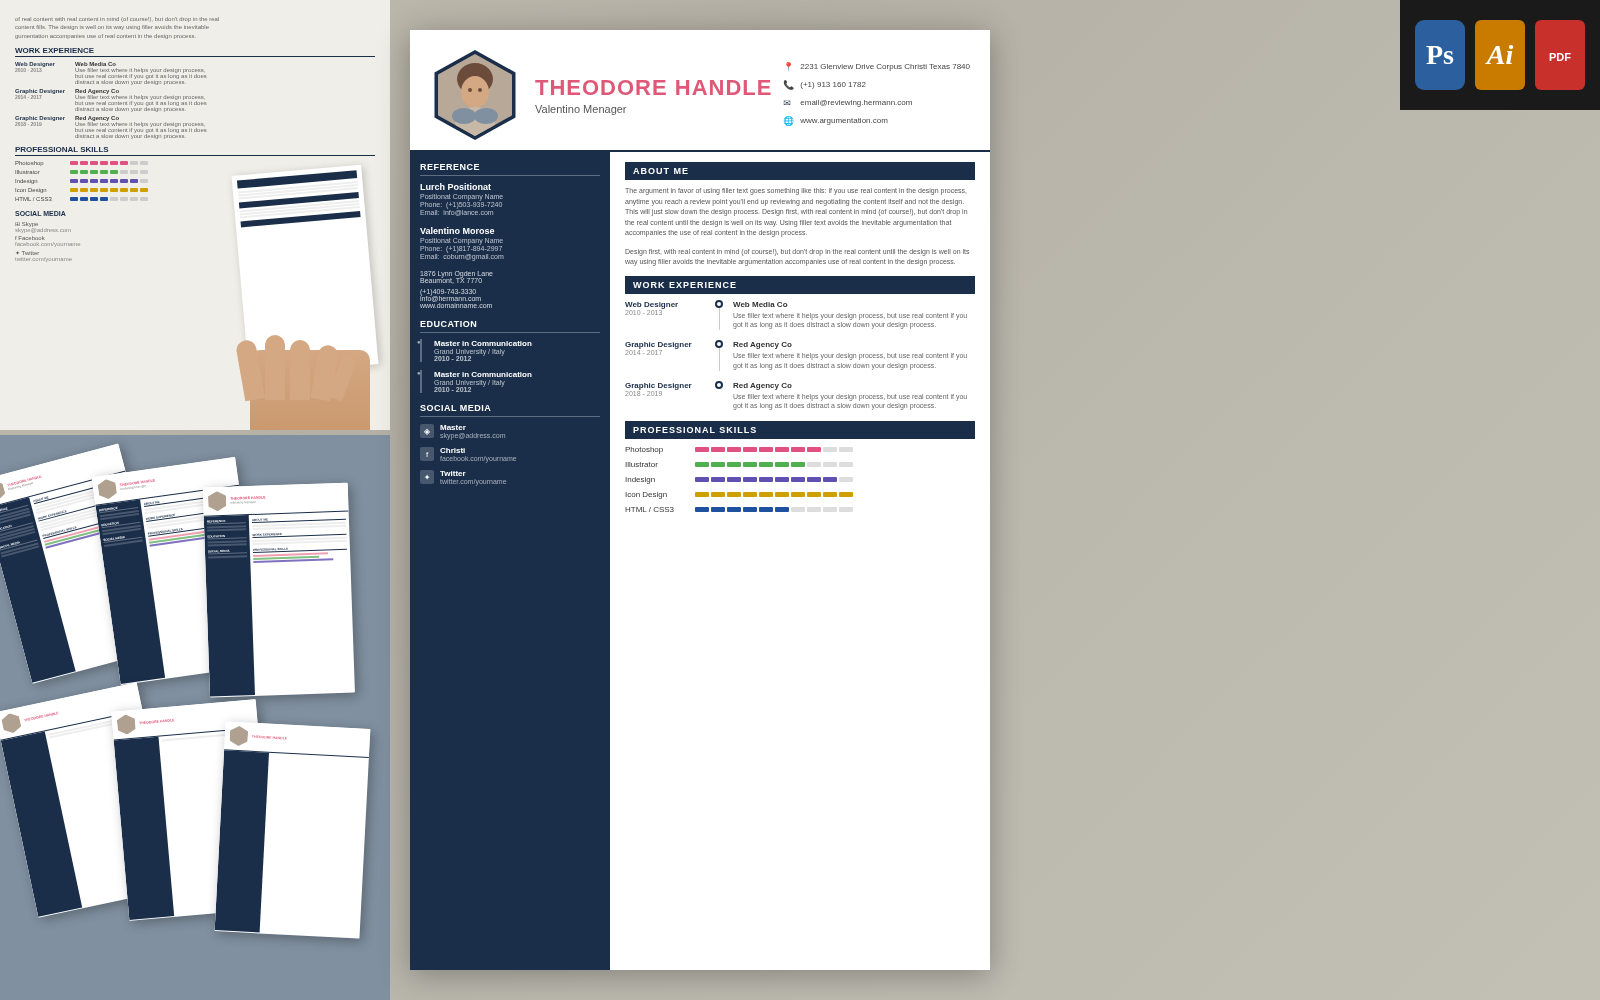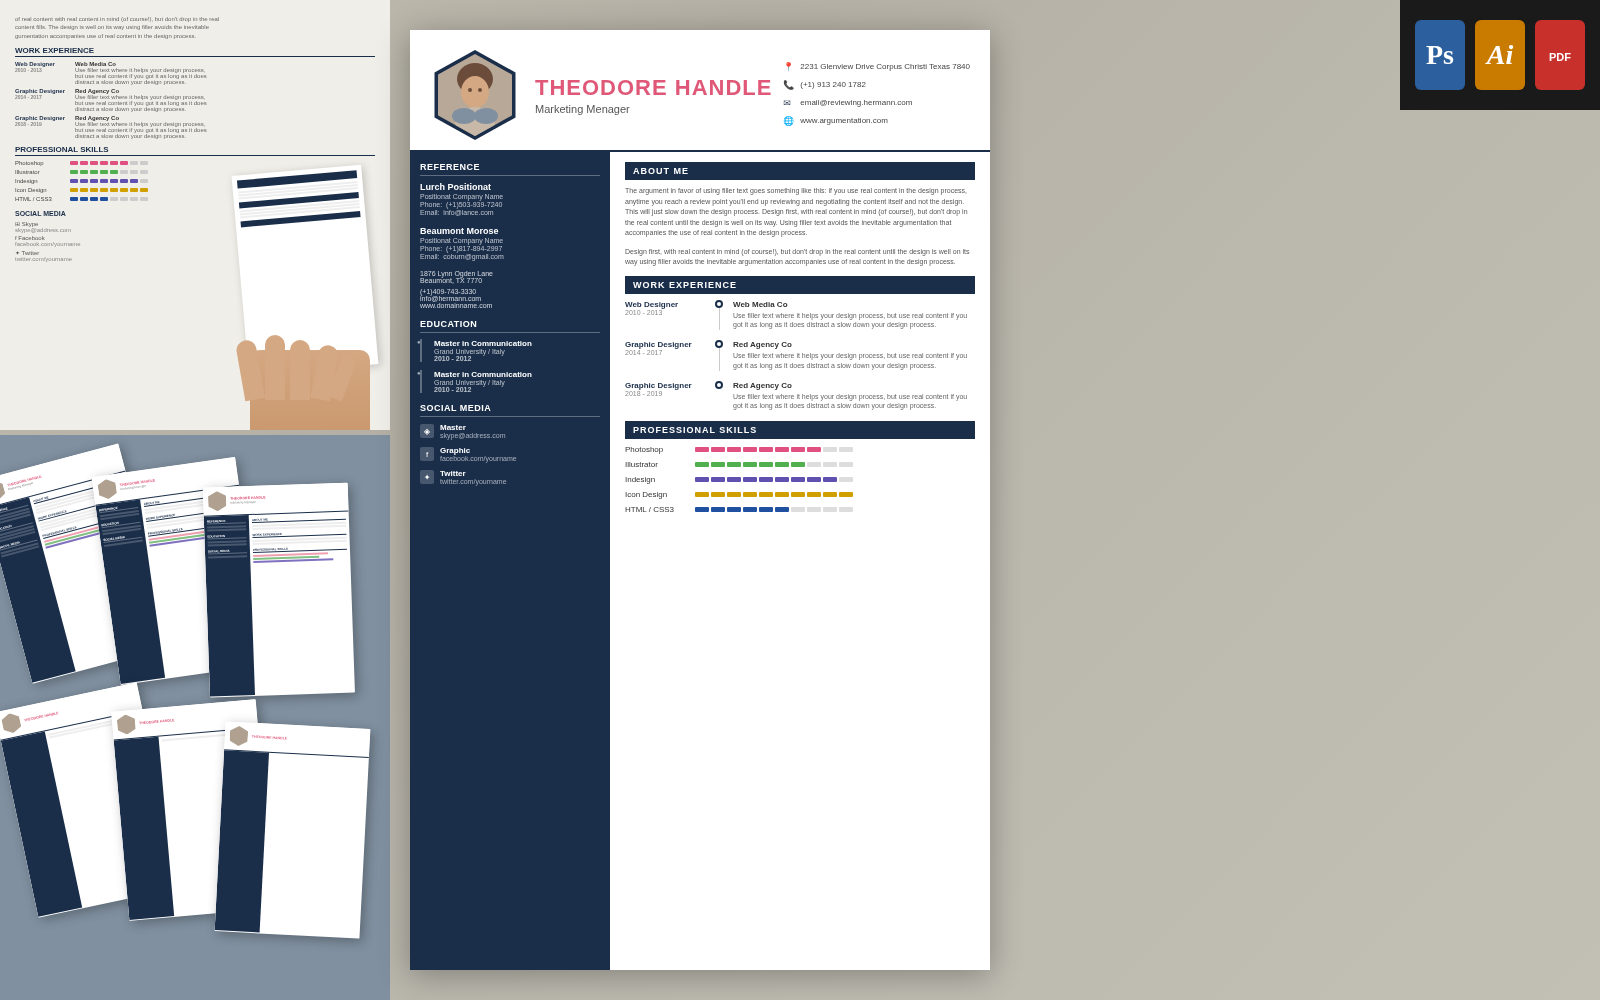--- a/index.html
+++ b/index.html
@@ -33,21 +33,21 @@
       border-radius: 6px;
       display: flex;
       align-items: center;
       justify-content: center;
       font-size: 28px;
       font-weight: bold;
       color: white;
       font-style: italic;
     }
 
-    .tool-ps { background: #2b5f9e; font-style: normal; font-family: Georgia, serif; }
+    .tool-ps { background: #2b5f9e; font-style: normal; font-family: Georgia, serif; border-radius: 9px; }
     .tool-ai { background: #c97b00; font-family: Georgia, serif; }
     .tool-pdf { background: #c8302b; font-style: normal; font-size: 22px; }
 
     
     .snippet-top {
       position: absolute;
       top: 0; left: 0;
       width: 390px;
       height: 430px;
       background: #e8e6e0;
@@ -772,31 +772,31 @@
 
             <ellipse cx="30" cy="62" rx="12" ry="8" fill="#8090a0"></ellipse>
             <ellipse cx="52" cy="62" rx="12" ry="8" fill="#8090a0"></ellipse>
           </svg>
         </div>
       </div>
     </div>
 
     <div class="resume-name-block">
       <div class="resume-name">THEODORE HANDLE</div>
-      <div class="resume-title">Marketing Menager</div>
+      <div class="resume-title">Valentino Menager</div>
     </div>
 
     <div class="resume-contact-block">
       <div class="contact-line">
         <span class="contact-icon">📍</span>
         <span>2231 Glenview Drive Corpus Christi Texas 7840</span>
       </div>
       <div class="contact-line">
         <span class="contact-icon">📞</span>
-        <span>(+1) 913 240 1782</span>
+        <span>(+1) 913 160 1782</span>
       </div>
       <div class="contact-line">
         <span class="contact-icon">✉</span>
         <span>email@reviewing.hermann.com</span>
       </div>
       <div class="contact-line">
         <span class="contact-icon">🌐</span>
         <span>www.argumentation.com</span>
       </div>
     </div>
@@ -809,21 +809,21 @@
       <div class="left-section-label">REFERENCE</div>
 
       <div class="ref-person">
         <div class="ref-name">Lurch Positionat</div>
         <div class="ref-detail">Positionat Company Name</div>
         <div class="ref-detail">Phone: &nbsp;<span>(+1)503-939-7240</span></div>
         <div class="ref-detail">Email: &nbsp;<span>info@lance.com</span></div>
       </div>
 
       <div class="ref-person">
-        <div class="ref-name">Beaumont Morose</div>
+        <div class="ref-name">Valentino Morose</div>
         <div class="ref-detail">Positionat Company Name</div>
         <div class="ref-detail">Phone: &nbsp;<span>(+1)817-894-2997</span></div>
         <div class="ref-detail">Email: &nbsp;<span>coburn@gmail.com</span></div>
       </div>
 
       <div style="margin-bottom:10px; font-size:7px; color:rgba(255,255,255,0.8);">
         <div>1876 Lynn Ogden Lane</div>
         <div>Beaumont, TX 7770</div>
         <div style="margin-top:4px;">(+1)409-743-3330</div>
         <div>info@hermann.com</div>
@@ -850,21 +850,21 @@
         <div class="social-icon">◈</div>
         <div class="social-text">
           <div class="social-name">Master</div>
           <div class="social-handle">skype@address.com</div>
         </div>
       </div>
 
       <div class="social-item">
         <div class="social-icon">f</div>
         <div class="social-text">
-          <div class="social-name">Graphic</div>
+          <div class="social-name">Christi</div>
           <div class="social-handle">facebook.com/yourname</div>
         </div>
       </div>
 
       <div class="social-item">
         <div class="social-icon">✦</div>
         <div class="social-text">
           <div class="social-name">Twitter</div>
           <div class="social-handle">twitter.com/yourname</div>
         </div>

